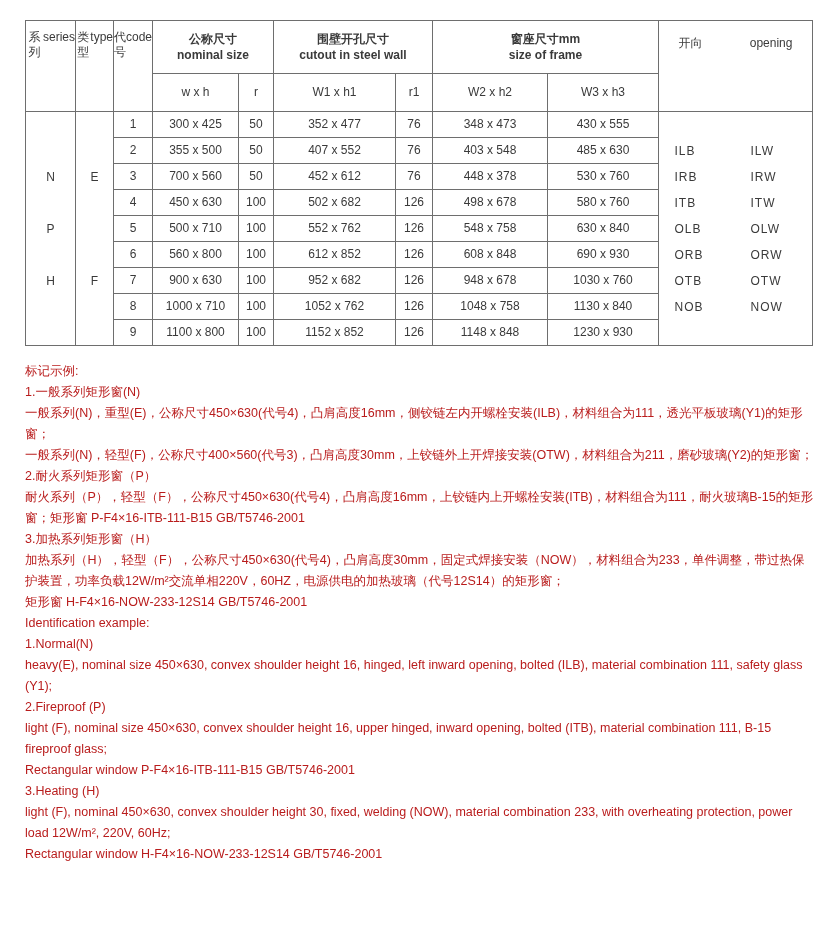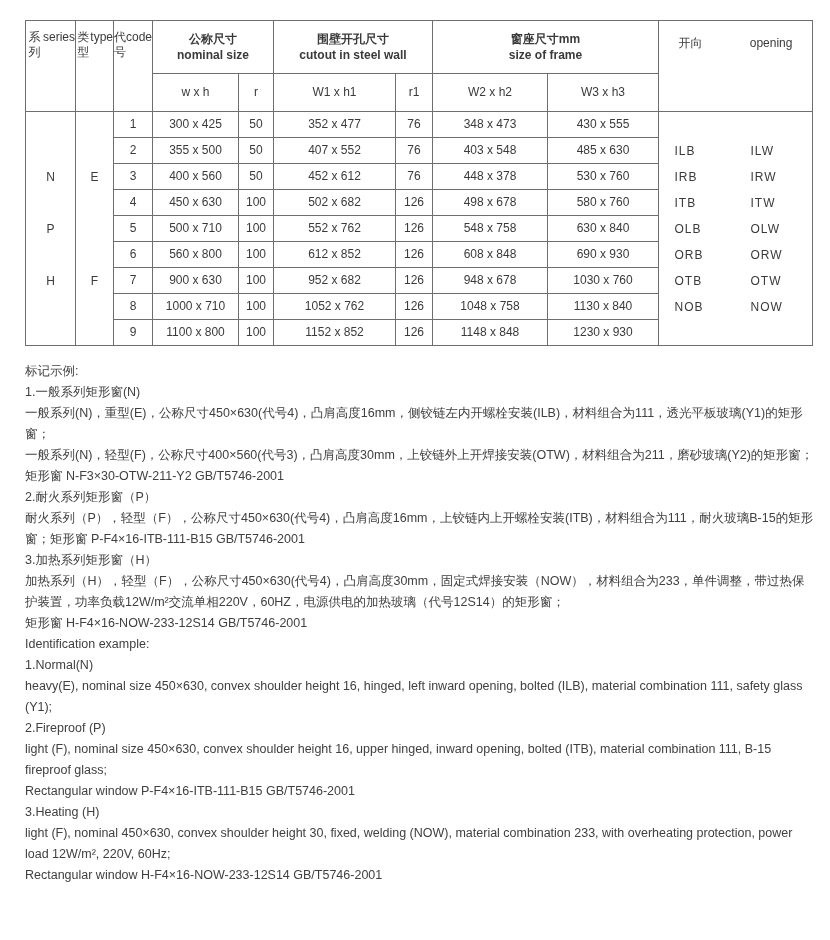--- a/index.html
+++ b/index.html
@@ -27,21 +27,21 @@
   .series-wrap{gap:36px;}
   .type-wrap{gap:88px;}
   .merge-wrap div{line-height:16px;font-size:12px;}
   .opening-wrap{display:flex;flex-direction:column;justify-content:center;gap:10px;height:100%;}
   .opening-pair{display:flex;justify-content:center;gap:30px;line-height:16px;}
   .opening-pair span{width:46px;text-align:left;letter-spacing:1px;}
 
   
   .notes{width:790px;margin-top:15px;}
   .notes.en{margin-top:0;}
-  .note-line{font-size:12.5px;line-height:21px;color:#404040;word-break:break-word;}
+  .note-line{font-size:12.5px;line-height:21px;color:#b91c1c;word-break:break-word;}
 </style>
 </head>
 <body>
 
 <div class="page">
 
   <table class="spec-table">
     <colgroup>
       <col style="width:50px">
         <col style="width:38px">
@@ -161,21 +161,21 @@
           <td>2</td>
           <td>355 x 500</td>
           <td>50</td>
           <td>407 x 552</td>
           <td>76</td>
           <td>403 x 548</td>
           <td>485 x 630</td>
         </tr>
         <tr>
           <td>3</td>
-          <td>400 x 560</td>
+          <td>700 x 560</td>
           <td>50</td>
           <td>452 x 612</td>
           <td>76</td>
           <td>448 x 378</td>
           <td>530 x 760</td>
         </tr>
         <tr>
           <td>4</td>
           <td>450 x 630</td>
           <td>100</td>
@@ -230,21 +230,20 @@
           <td>1230 x 930</td>
         </tr>
       </tbody>
   </table>
 
   <div class="notes zh" id="notes-zh">
       <div class="note-line">标记示例:</div>
       <div class="note-line">1.一般系列矩形窗(N)</div>
       <div class="note-line">一般系列(N)，重型(E)，公称尺寸450×630(代号4)，凸肩高度16mm，侧铰链左内开螺栓安装(ILB)，材料组合为111，透光平板玻璃(Y1)的矩形窗；</div>
       <div class="note-line">一般系列(N)，轻型(F)，公称尺寸400×560(代号3)，凸肩高度30mm，上铰链外上开焊接安装(OTW)，材料组合为211，磨砂玻璃(Y2)的矩形窗；</div>
-      <div class="note-line">矩形窗 N-F3×30-OTW-211-Y2 GB/T5746-2001</div>
       <div class="note-line">2.耐火系列矩形窗（P）</div>
       <div class="note-line">耐火系列（P），轻型（F），公称尺寸450×630(代号4)，凸肩高度16mm，上铰链内上开螺栓安装(ITB)，材料组合为111，耐火玻璃B-15的矩形窗；矩形窗 P-F4×16-ITB-111-B15 GB/T5746-2001</div>
       <div class="note-line">3.加热系列矩形窗（H）</div>
       <div class="note-line">加热系列（H），轻型（F），公称尺寸450×630(代号4)，凸肩高度30mm，固定式焊接安装（NOW），材料组合为233，单件调整，带过热保护装置，功率负载12W/m²交流单相220V，60HZ，电源供电的加热玻璃（代号12S14）的矩形窗；</div>
       <div class="note-line">矩形窗 H-F4×16-NOW-233-12S14 GB/T5746-2001</div>
     </div>
   <div class="notes en" id="notes-en">
       <div class="note-line">Identification example:</div>
       <div class="note-line">1.Normal(N)</div>
       <div class="note-line">heavy(E), nominal size 450×630, convex shoulder height 16, hinged, left inward opening, bolted (ILB), material combination 111, safety glass (Y1);</div>

